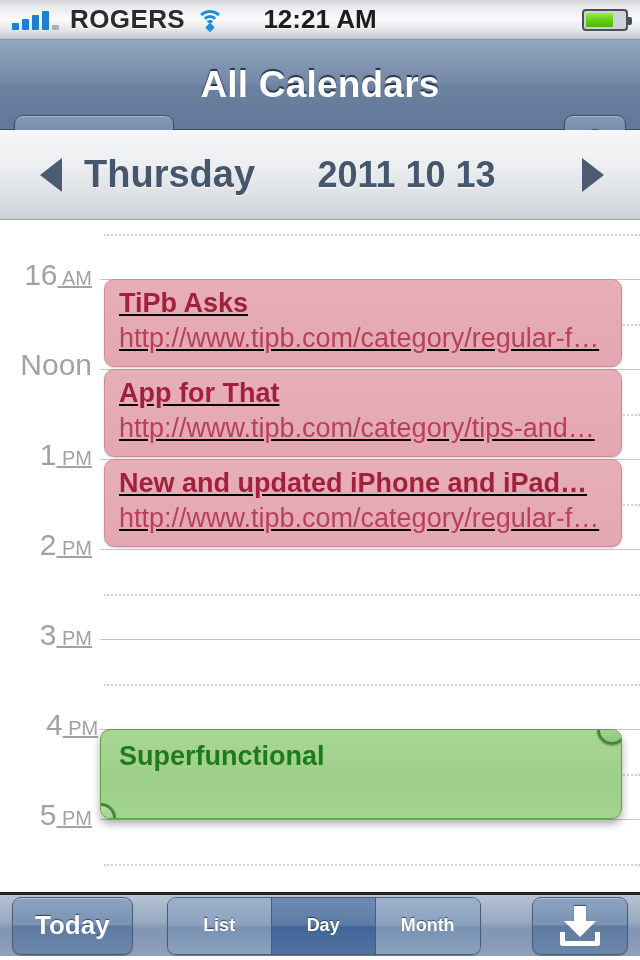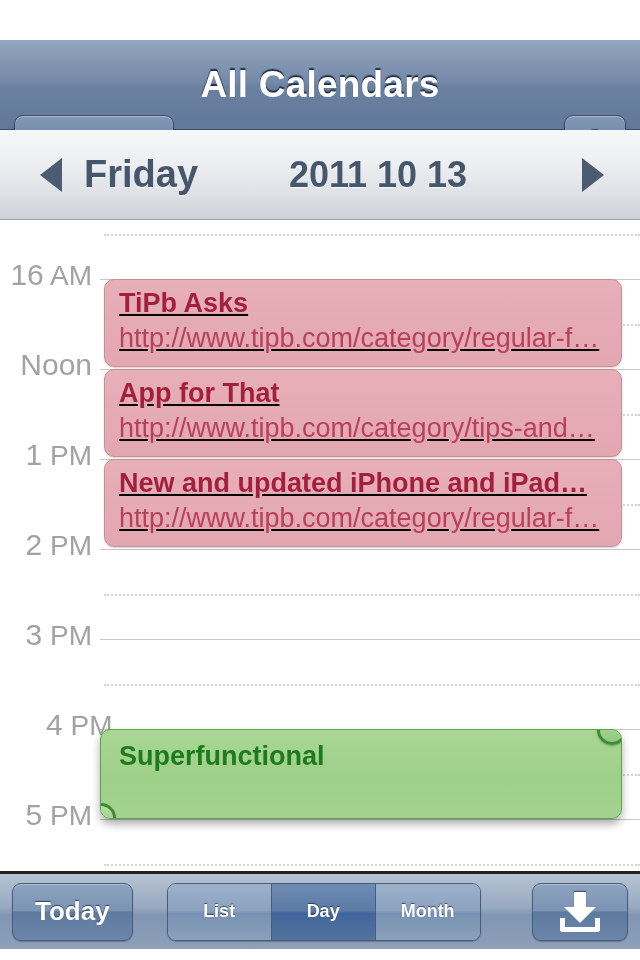--- a/index.html
+++ b/index.html
@@ -112,21 +112,21 @@
   .gridlines{ position:absolute; inset:0; }
   .hline{ position:absolute; left:100px; right:0; height:1px; background:#c6c6c6; }
   .hline.half{
     background:none; height:0; border-top:2px dotted #d3d3d3; left:104px;
   }
   .tlabel{
     position:absolute; left:0; width:92px; text-align:right;
     color:#a2a2a2; text-shadow:0 1px 0 #fff; white-space:nowrap;
   }
   .tlabel .h{ font-size:30px; }
-  .tlabel .s{ font-size:28px; }
+  .tlabel .s{ font-size:20px;text-decoration:underline; }
 
   .events{ position:absolute; left:0; top:0; right:0; bottom:0; }
   .event{
     position:absolute; left:104px; right:18px;
     border-radius:10px; padding:6px 14px 0 14px; overflow:hidden;
   }
   .event.pink{
     background:linear-gradient(to bottom,#e7afb8 0%,#e3a7b1 100%);
     border:1px solid #c98d97;
     box-shadow:0 1px 2px rgba(0,0,0,.18);
@@ -149,21 +149,21 @@
     position:absolute; width:30px; height:30px; border-radius:50%;
     background:linear-gradient(to bottom,#b6dfa2,#8fc77c);
     border:3px solid #3f8a33;
     box-shadow:0 1px 2px rgba(0,0,0,.3);
   }
   .handle.tr{ right:-6px; top:-15px; }
   .handle.bl{ left:-15px; bottom:-15px; }
 
   
   .toolbar{
-    position:absolute; left:0; bottom:11px; width:640px; height:78px;
+    position:absolute; left:0; bottom:4px; width:640px; height:64px;
     background:linear-gradient(to bottom,#b7c3d3 0%,#97a8c0 45%,#8096b3 55%,#8ea0ba 100%);
     border-top:3px solid #222;
     display:flex; align-items:center;
   }
   .tb-btn{
     display:flex; align-items:center; justify-content:center;
     height:58px; border:1px solid #4a5d78; border-radius:9px;
     background:linear-gradient(to bottom,#8ca2bf 0%,#7b93b4 48%,#5e7a9f 50%,#6c86ab 100%);
     box-shadow:inset 0 1px 0 rgba(255,255,255,.3), 0 1px 1px rgba(0,0,0,.25);
     color:#fff; font-size:26px; font-weight:bold;
@@ -194,32 +194,57 @@
   .inbox-ico .head{ position:absolute; left:6px; top:15px; width:0; height:0;
     border-left:16px solid transparent; border-right:16px solid transparent; border-top:16px solid #fff; }
   .inbox-ico .tray{ position:absolute; left:2px; bottom:0; width:40px; height:14px;
     border:5px solid #fff; border-top:none; border-radius:0 0 3px 3px; }
 </style>
 </head>
 <body>
 
 <div id="app">
 
+  <div class="statusbar">
+    <div class="sb-left">
+      <div class="signal">
+        <i></i>
+          <i></i>
+          <i></i>
+          <i></i>
+          <i class="off"></i>
+      </div>
+      <div class="carrier">ROGERS</div>
+      <div class="wifi">
+        <span class="a1"></span>
+          <span class="a2"></span>
+          <span class="a3"></span>
+          <span class="dot"></span>
+      </div>
+    </div>
+    <div class="sb-clock">12:21 AM</div>
+    <div class="sb-right">
+      <div class="battery">
+        <div class="fill" style="width:70%"></div>
+        <div class="cap"></div>
+      </div>
+    </div>
+  </div>
 
   <div class="navbar">
     <div class="btn-glass btn-back">Calendars</div>
     <div class="nav-title">All Calendars</div>
     <div class="btn-glass btn-add">
       <span class="plus"></span>
     </div>
   </div>
 
   <div class="datebar">
     <div class="arrow left"></div>
-    <div class="dow">Friday</div>
+    <div class="dow">Thursday</div>
     <div class="ymd">2011 10 13</div>
     <div class="arrow right"></div>
   </div>
 
   <div class="daygrid">
     <div class="gridlines" id="gridlines">
         <div class="hline half" style="top: 13px;"></div>
         <div class="hline half" style="top: 103px;"></div>
         <div class="hline half" style="top: 193px;"></div>
         <div class="hline half" style="top: 283px;"></div>

